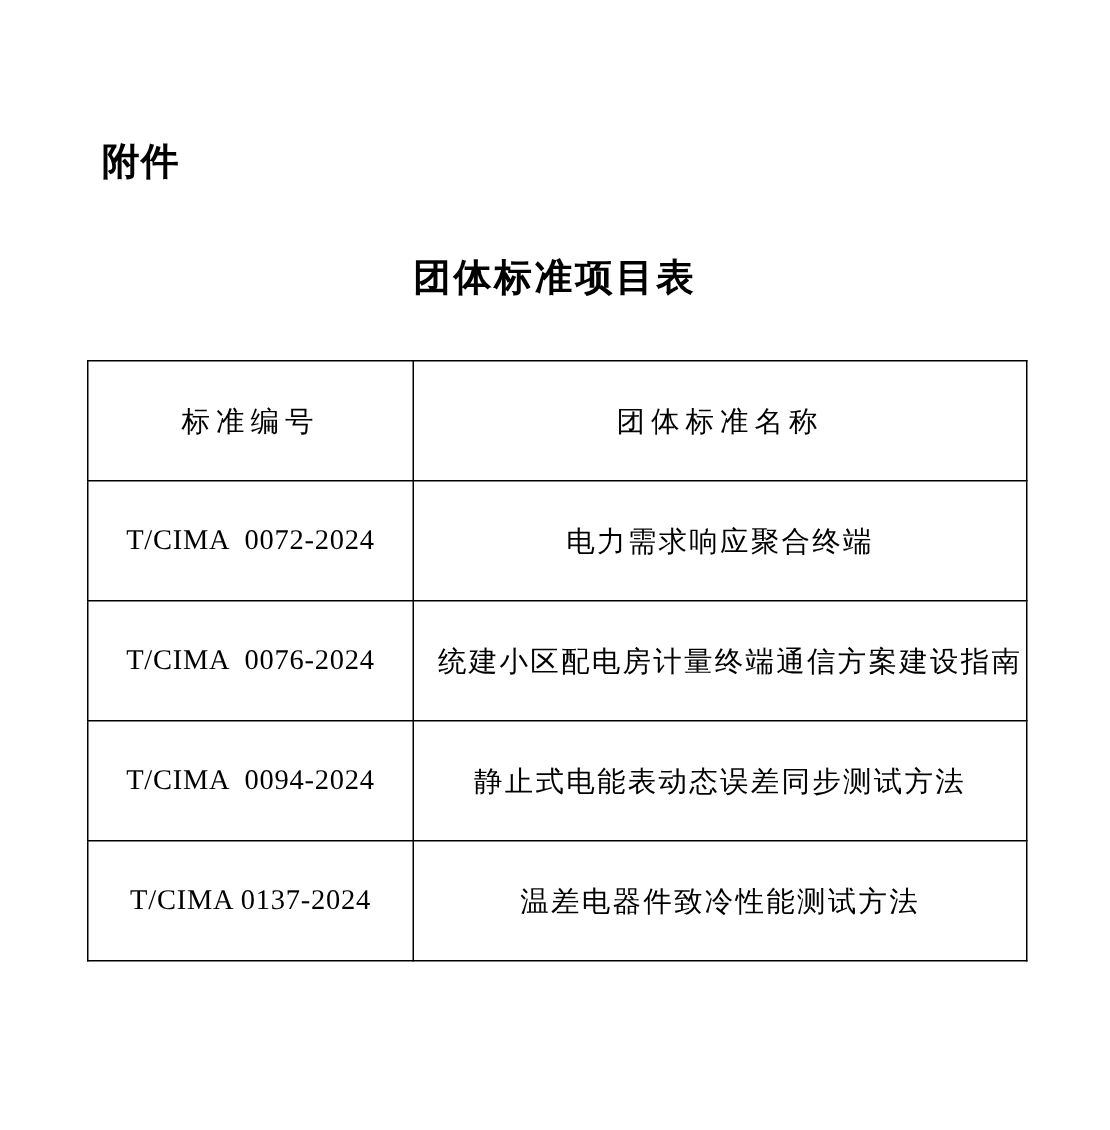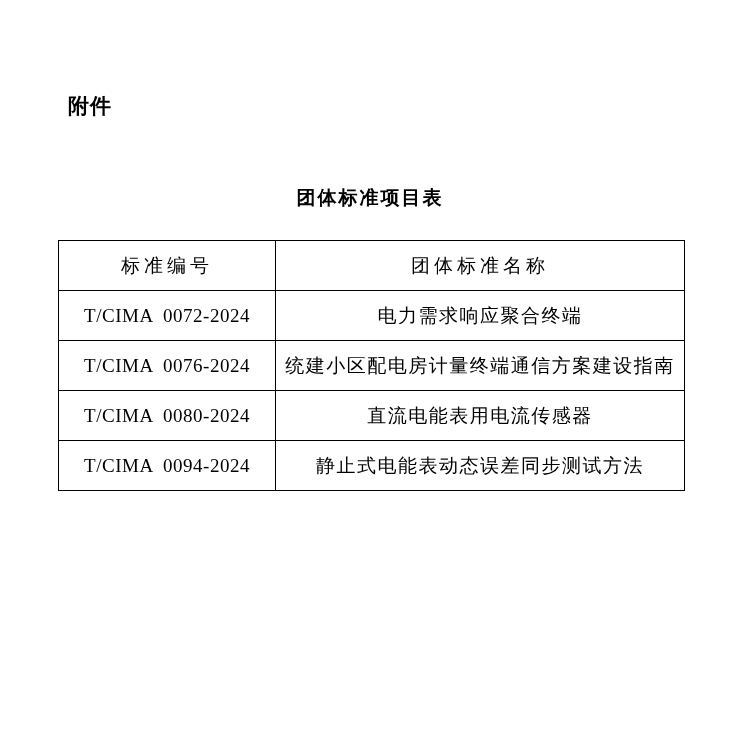--- a/index.html
+++ b/index.html
@@ -14,53 +14,53 @@
     font-family: "Liberation Serif", "DejaVu Serif", serif;
     position: relative;
     overflow: hidden;
   }
   .attachment-label {
     position: absolute;
     left: 68px;
     top: 93px;
     font-family: "Liberation Sans", "DejaVu Sans", sans-serif;
     font-weight: bold;
-    font-size: 21px;
+    font-size: 25px;
     line-height: 1.2;
     letter-spacing: 1px;
   }
   .page-title {
     position: absolute;
     left: 0;
     right: 0;
     top: 171px;
-    margin: 16px;
+    margin: 0;
     text-align: center;
     font-family: "Liberation Sans", "DejaVu Sans", sans-serif;
     font-weight: bold;
-    font-size: 19px;
+    font-size: 25px;
     line-height: 1.15;
     letter-spacing: 2px;
   }
   table.standards-table {
     position: absolute;
     left: 58px;
     top: 240px;
     width: 626px;
     border-collapse: collapse;
     table-layout: fixed;
     border: 1px solid #000000;
   }
   table.standards-table col.col-code { width: 217px; }
   table.standards-table col.col-name { width: 409px; }
   table.standards-table th,
   table.standards-table td {
     border: 1px solid #000000;
     height: 47px;
-    padding: 1px;
+    padding: 16px;
     font-size: 19px;
     font-weight: normal;
     vertical-align: middle;
     overflow: hidden;
   }
   table.standards-table th {
     text-align: center;
     letter-spacing: 4px;
   }
   td.code-cell {
@@ -97,21 +97,21 @@
   <tbody>
       <tr>
         <td class="code-cell">T/CIMA  0072-2024</td>
         <td class="name-cell">电力需求响应聚合终端</td>
       </tr>
       <tr>
         <td class="code-cell">T/CIMA  0076-2024</td>
         <td class="name-cell">统建小区配电房计量终端通信方案建设指南</td>
       </tr>
       <tr>
-        <td class="code-cell">T/CIMA  0080-2024</td>
-        <td class="name-cell">直流电能表用电流传感器</td>
+        <td class="code-cell">T/CIMA  0094-2024</td>
+        <td class="name-cell">静止式电能表动态误差同步测试方法</td>
       </tr>
       <tr>
-        <td class="code-cell">T/CIMA  0094-2024</td>
-        <td class="name-cell">静止式电能表动态误差同步测试方法</td>
+        <td class="code-cell">T/CIMA 0137-2024</td>
+        <td class="name-cell">温差电器件致冷性能测试方法</td>
       </tr>
     </tbody>
 </table>
 
 </body></html>

